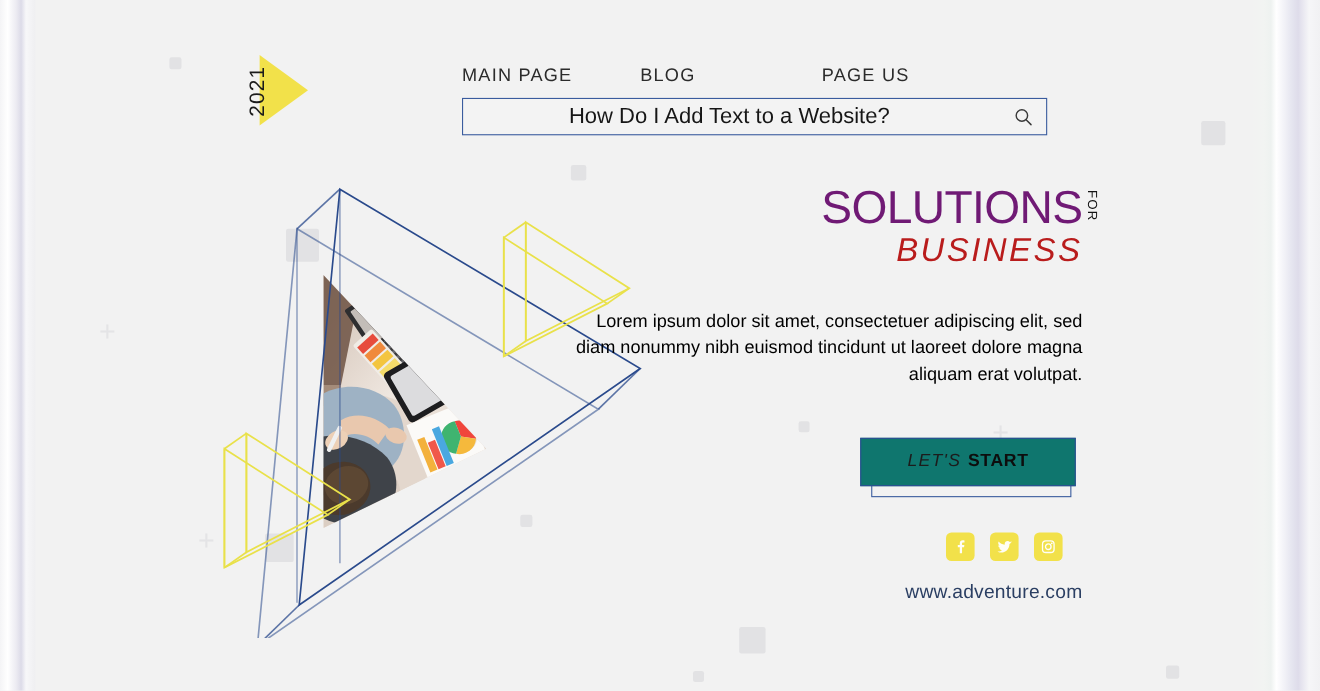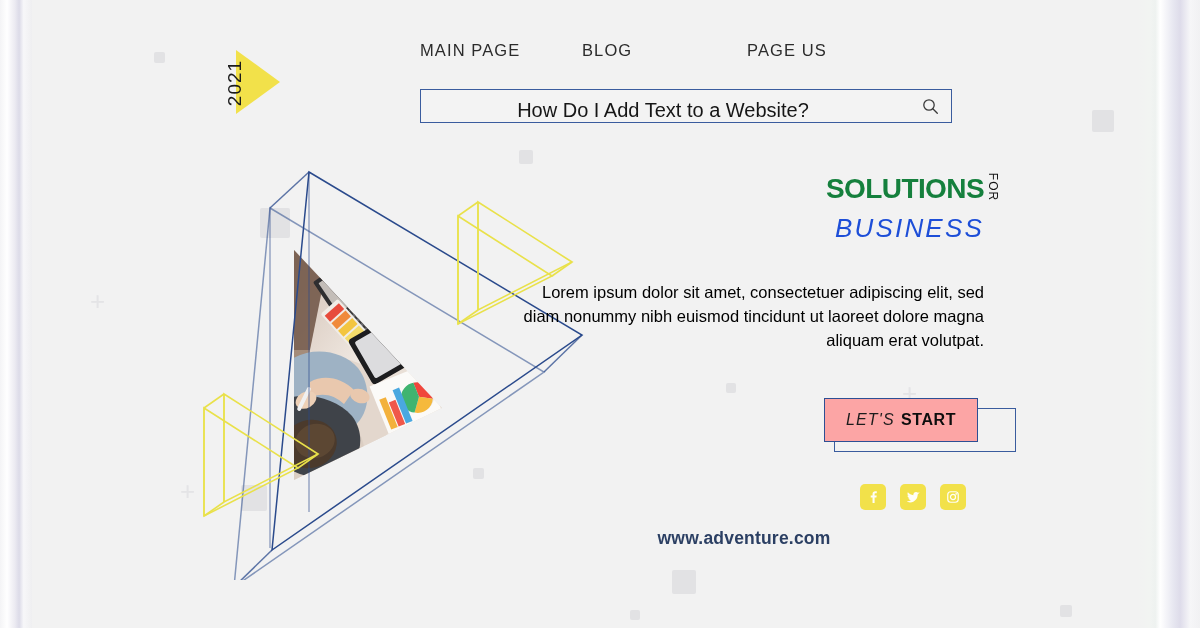--- a/index.html
+++ b/index.html
@@ -57,88 +57,88 @@
   }
   #logo-wordmark {
     position: absolute; left: 36px; top: 6px;
     font-weight: 700; font-size: 23px; line-height: 27px;
     letter-spacing: 0.5px; color: #101010;
   }
   #logo-wordmark span { display: block; }
 
   
   #nav {
-    position: absolute; left: 388px; top: 41px;
+    position: absolute; left: 388px; top: 60px;
     display: flex; gap: 0;
   }
   .nav-item {
     font-size: 16.5px; letter-spacing: 1.1px; color: #2b2b2b;
     font-weight: 400; cursor: pointer; white-space: nowrap;
   }
   .nav-item:nth-child(1) { width: 162px; }
   .nav-item:nth-child(2) { width: 165px; }
   .nav-item:nth-child(3) { width: 115px; }
 
   
   #search-wrap {
     position: absolute; left: 388px; top: 89px;
     width: 532px; height: 34px;
     border: 1.6px solid #3a5c9e;
     background: #f3f3f3;
-    display: flex; align-items: flex-end;
+    display: flex; align-items: center;
   }
   #search-input {
     flex: 1; border: none; outline: none; background: transparent;
     text-align: center; font-size: 20px; color: #161616;
     font-family: "Liberation Sans", sans-serif;
     padding-right: 4px;
   }
   #search-btn {
     width: 42px; height: 100%; border: none; background: transparent;
     display: flex; align-items: center; justify-content: center;
     cursor: pointer;
   }
 
   
   #content { position: absolute; right: 154px; top: 170px; width: 480px; text-align: right; z-index: 20; }
 
   #headline { position: relative; display: inline-block; }
   #headline-main {
-    font-size: 28px; font-weight: 700; letter-spacing: -0.6px;
-    color: #15803d; line-height: 38px; display: inline-block;
+    font-size: 42px; font-weight: 400; letter-spacing: -0.6px;
+    color: #701a75; line-height: 38px; display: inline-block;
   }
   #headline-for {
     position: absolute; right: -23px; top: 10px;
     transform: rotate(90deg); transform-origin: center;
     font-size: 12px; letter-spacing: 1px; font-weight: 500; color: #141414;
   }
   #headline-sub {
-    font-size: 26px; font-style: italic; font-weight: 300;
-    letter-spacing: 2.2px; color: #1d4ed8; line-height: 36px;
+    font-size: 30px; font-style: italic; font-weight: 300;
+    letter-spacing: 2.2px; color: #b91c1c; line-height: 36px;
     margin-top: 2px;
   }
 
   #body-copy {
     margin-top: 34px; font-size: 16.5px; line-height: 24px;
     color: #000000; text-align: right;
   }
 
   
   #cta-wrap {
     position: relative; display: inline-block;
     margin-top: 46px; margin-right: 6px;
   }
   #cta-shadow {
     position: absolute; left: 10px; top: 10px;
     width: 182px; height: 44px;
     border: 1.4px solid #3a5c9e;
   }
   #cta-btn {
-    position: relative; width: 154px; height: 44px;
-    border: 1.6px solid #2d4f94; background: #fca5a5;
+    position: relative; width: 196px; height: 44px;
+    border: 1.6px solid #2d4f94; background: #0f766e;
     display: flex; align-items: center; justify-content: center;
     cursor: pointer; font-family: "Liberation Sans", sans-serif;
   }
   #cta-lets {
     font-size: 16px; font-style: italic; font-weight: 300;
     letter-spacing: 1.2px; color: #1c1c1c;
   }
   #cta-start {
     font-size: 16px; font-weight: 700; letter-spacing: 0.6px;
     color: #0d0d0d; margin-left: 6px;
@@ -150,22 +150,22 @@
     gap: 14px; padding-right: 18px;
   }
   .social-icon {
     width: 26px; height: 26px; border-radius: 5px;
     background: #f2e14a;
     display: flex; align-items: center; justify-content: center;
     cursor: pointer;
   }
 
   #site-url {
-    margin-top: 18px; font-size: 17.5px; font-weight: 700;
-    letter-spacing: 0.2px; color: #2b3f63; cursor: pointer; text-align: center;
+    margin-top: 18px; font-size: 17.5px; font-weight: 400;
+    letter-spacing: 0.2px; color: #2b3f63; cursor: pointer;
   }
 
   
   #hero-graphic {
     position: absolute; left: 150px; top: 150px;
     width: 460px; height: 430px; z-index: 10;
   }
 </style>
 </head>
 <body>

